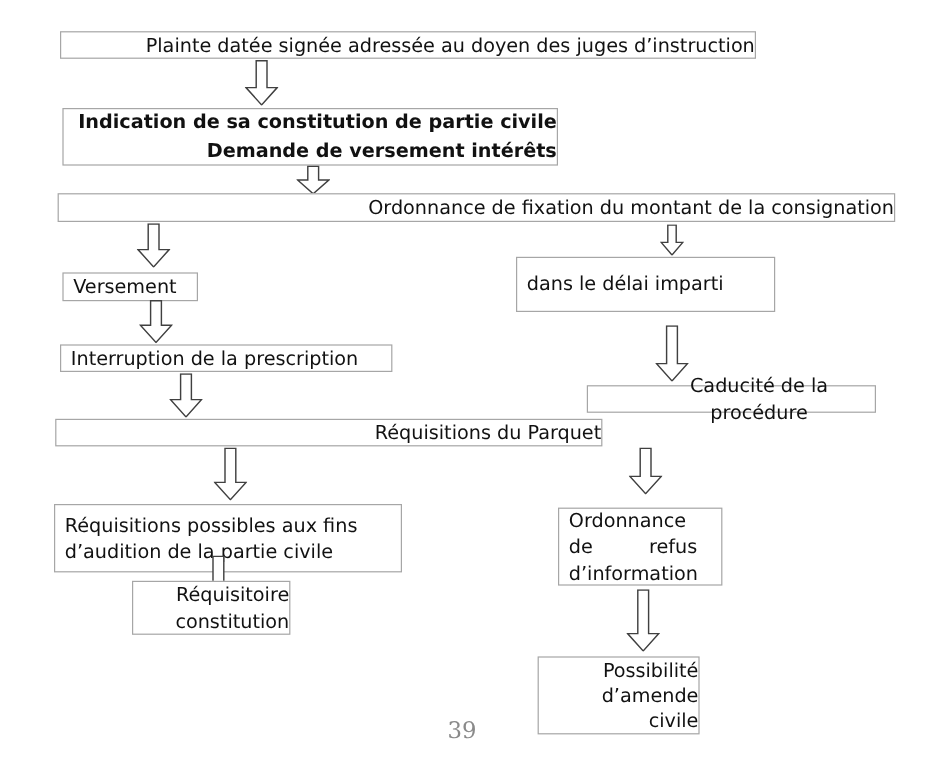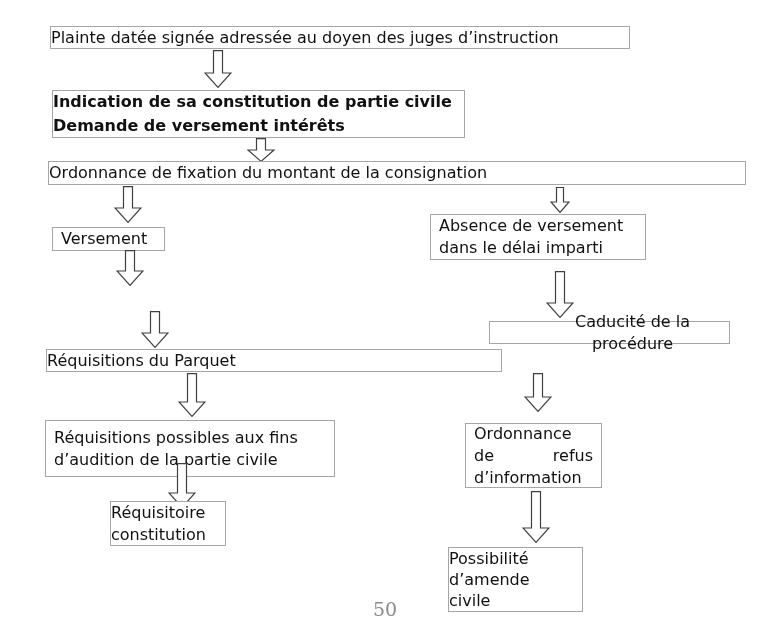--- a/index.html
+++ b/index.html
@@ -16,21 +16,21 @@
     box-sizing:border-box;
     background:#ffffff;
     border:1px solid #a6a6a6;
     font-size:16px;
     line-height:22px;
     display:flex;
     flex-direction:column;
     justify-content:center;
   }
   .node .ln{display:block;}
-  .center{text-align:center;align-items:flex-start;}
+  .center{text-align:center;align-items:flex-end;}
   .left{text-align:left;align-items:flex-start;padding-left:8px;padding-right:4px;}
   .connector{position:absolute;}
   .connector svg{display:block;}
   .pagenum{
     position:absolute;
     font-family:"DejaVu Serif","Liberation Serif",serif;
     font-size:19px;
     color:#8a8a8a;
   }
   .justify-row{display:flex;justify-content:space-between;width:100%;}
@@ -75,36 +75,38 @@
     <svg width="20" height="26" viewBox="0 0 20 26">
       <polygon points="6.5,0.5 6.5,15 1,15 10,25.5 19,15 13.5,15 13.5,0.5" fill="#ffffff" stroke="#404040" stroke-width="1.2"></polygon>
     </svg>
   </div>
 
   <div class="node left" style="left:52px;top:227px;width:113px;height:24px;">
     <span class="ln">Versement</span>
   </div>
 
   <div class="node left" style="left:430px;top:214px;width:216px;height:46px;">
-    <span class="ln">Absence de versement</span>
     <span class="ln">dans le délai imparti</span>
   </div>
 
   <div class="connector" style="left:116px;top:250px;">
     <svg width="28" height="36" viewBox="0 0 28 36">
       <polygon points="9.5,0.6 9.5,21 1,21 14,35.4 27,21 18.5,21 18.5,0.6" fill="#ffffff" stroke="#404040" stroke-width="1.2"></polygon>
     </svg>
   </div>
 
   <div class="connector" style="left:546px;top:271px;">
     <svg width="28" height="47" viewBox="0 0 28 47">
       <polygon points="9.5,0.6 9.5,32 1,32 14,46.4 27,32 18.5,32 18.5,0.6" fill="#ffffff" stroke="#404040" stroke-width="1.2"></polygon>
     </svg>
   </div>
 
+  <div class="node left" style="left:50px;top:287px;width:277px;height:23px;">
+    <span class="ln">Interruption de la prescription</span>
+  </div>
 
   <div class="node center" style="left:489px;top:321px;width:241px;height:23px;padding-left:46px;">
     <span class="ln">Caducité de la procédure</span>
   </div>
 
   <div class="connector" style="left:141px;top:311px;">
     <svg width="28" height="37" viewBox="0 0 28 37">
       <polygon points="9.5,0.6 9.5,22 1,22 14,36.4 27,22 18.5,22 18.5,0.6" fill="#ffffff" stroke="#404040" stroke-width="1.2"></polygon>
     </svg>
   </div>
@@ -123,47 +125,47 @@
     <svg width="28" height="39" viewBox="0 0 28 39">
       <polygon points="9.5,0.6 9.5,24 1,24 14,38.4 27,24 18.5,24 18.5,0.6" fill="#ffffff" stroke="#404040" stroke-width="1.2"></polygon>
     </svg>
   </div>
 
   <div class="node left" style="left:45px;top:420px;width:290px;height:57px;">
     <span class="ln">Réquisitions possibles aux fins</span>
     <span class="ln">d’audition de la partie civile</span>
   </div>
 
-  <div class="node left" style="left:465px;top:423px;width:137px;height:65px;padding-right:8px;">
+  <div class="node left" style="left:465px;top:423px;width:137px;height:65px;padding-right:20px;">
     <span class="ln">Ordonnance</span>
     <span class="justify-row">
       <span>de</span>
       <span>refus</span>
     </span>
     <span class="ln">d’information</span>
   </div>
 
   <div class="connector" style="left:168px;top:463px;">
     <svg width="28" height="45" viewBox="0 0 28 45">
       <polygon points="9.5,0.6 9.5,30 1,30 14,44.4 27,30 18.5,30 18.5,0.6" fill="#ffffff" stroke="#404040" stroke-width="1.2"></polygon>
     </svg>
   </div>
 
   <div class="connector" style="left:522px;top:491px;">
     <svg width="28" height="52" viewBox="0 0 28 52">
       <polygon points="9.5,0.6 9.5,37 1,37 14,51.4 27,37 18.5,37 18.5,0.6" fill="#ffffff" stroke="#404040" stroke-width="1.2"></polygon>
     </svg>
   </div>
 
-  <div class="node center" style="left:110px;top:501px;width:116px;height:45px;">
+  <div class="node center" style="left:110px;top:484px;width:132px;height:45px;">
     <span class="ln">Réquisitoire</span>
     <span class="ln">constitution</span>
   </div>
 
   <div class="node center" style="left:448px;top:547px;width:135px;height:65px;line-height:21px;">
     <span class="ln">Possibilité</span>
     <span class="ln">d’amende</span>
     <span class="ln">civile</span>
   </div>
 
-  <div class="pagenum" style="left:373px;top:598px;">50</div>
+  <div class="pagenum" style="left:373px;top:598px;">39</div>
 
 </div>
 
 </body></html>

